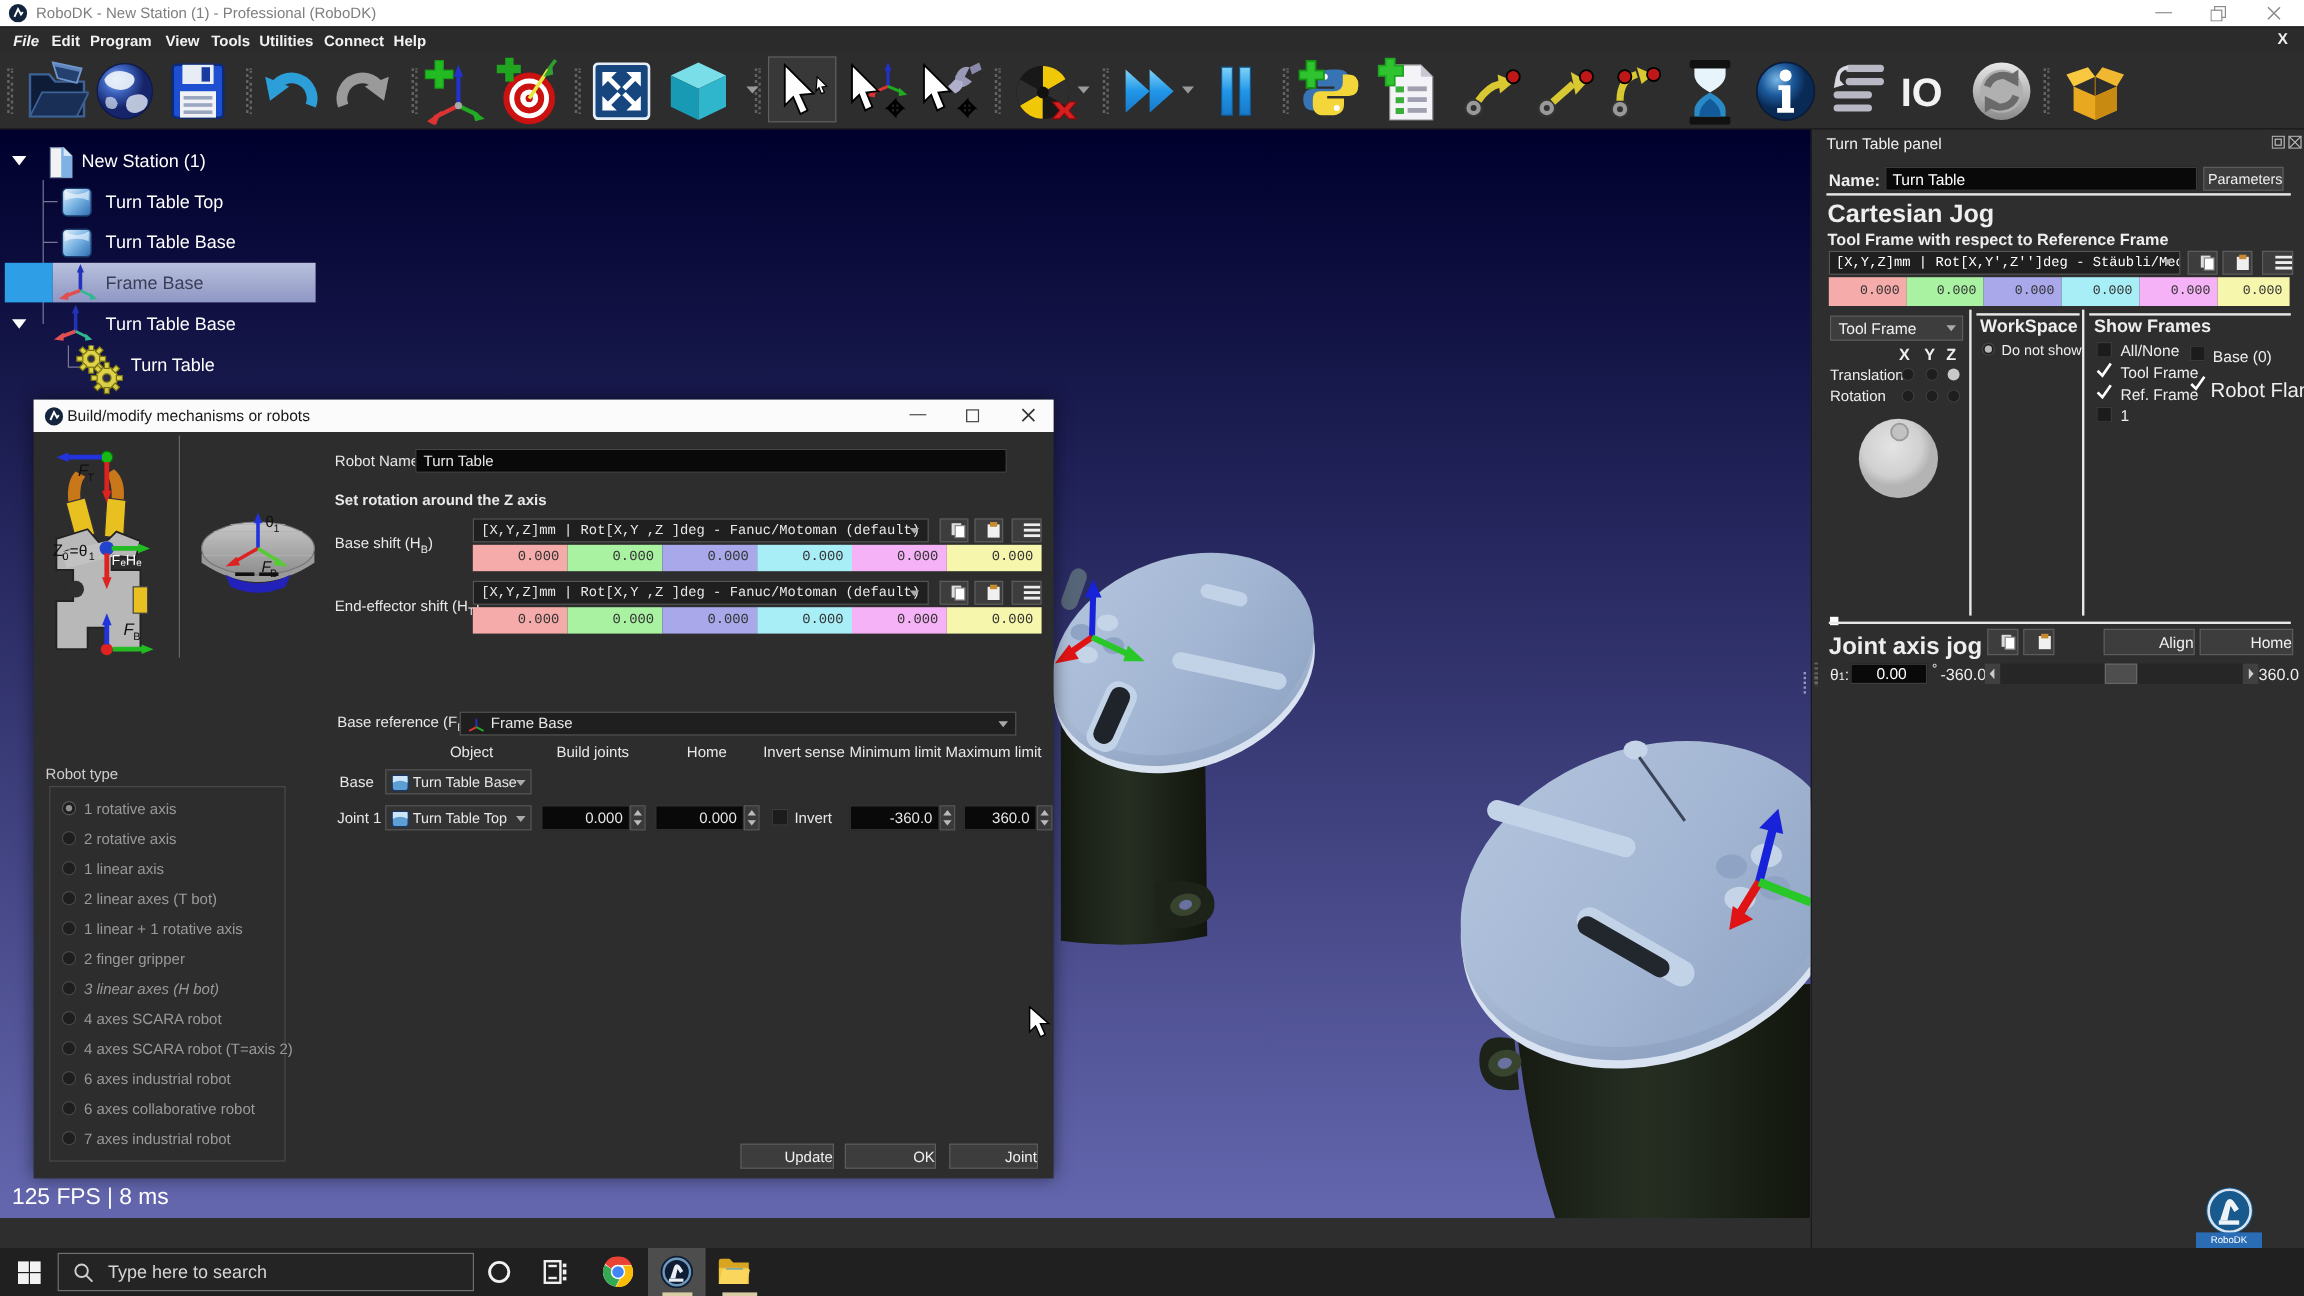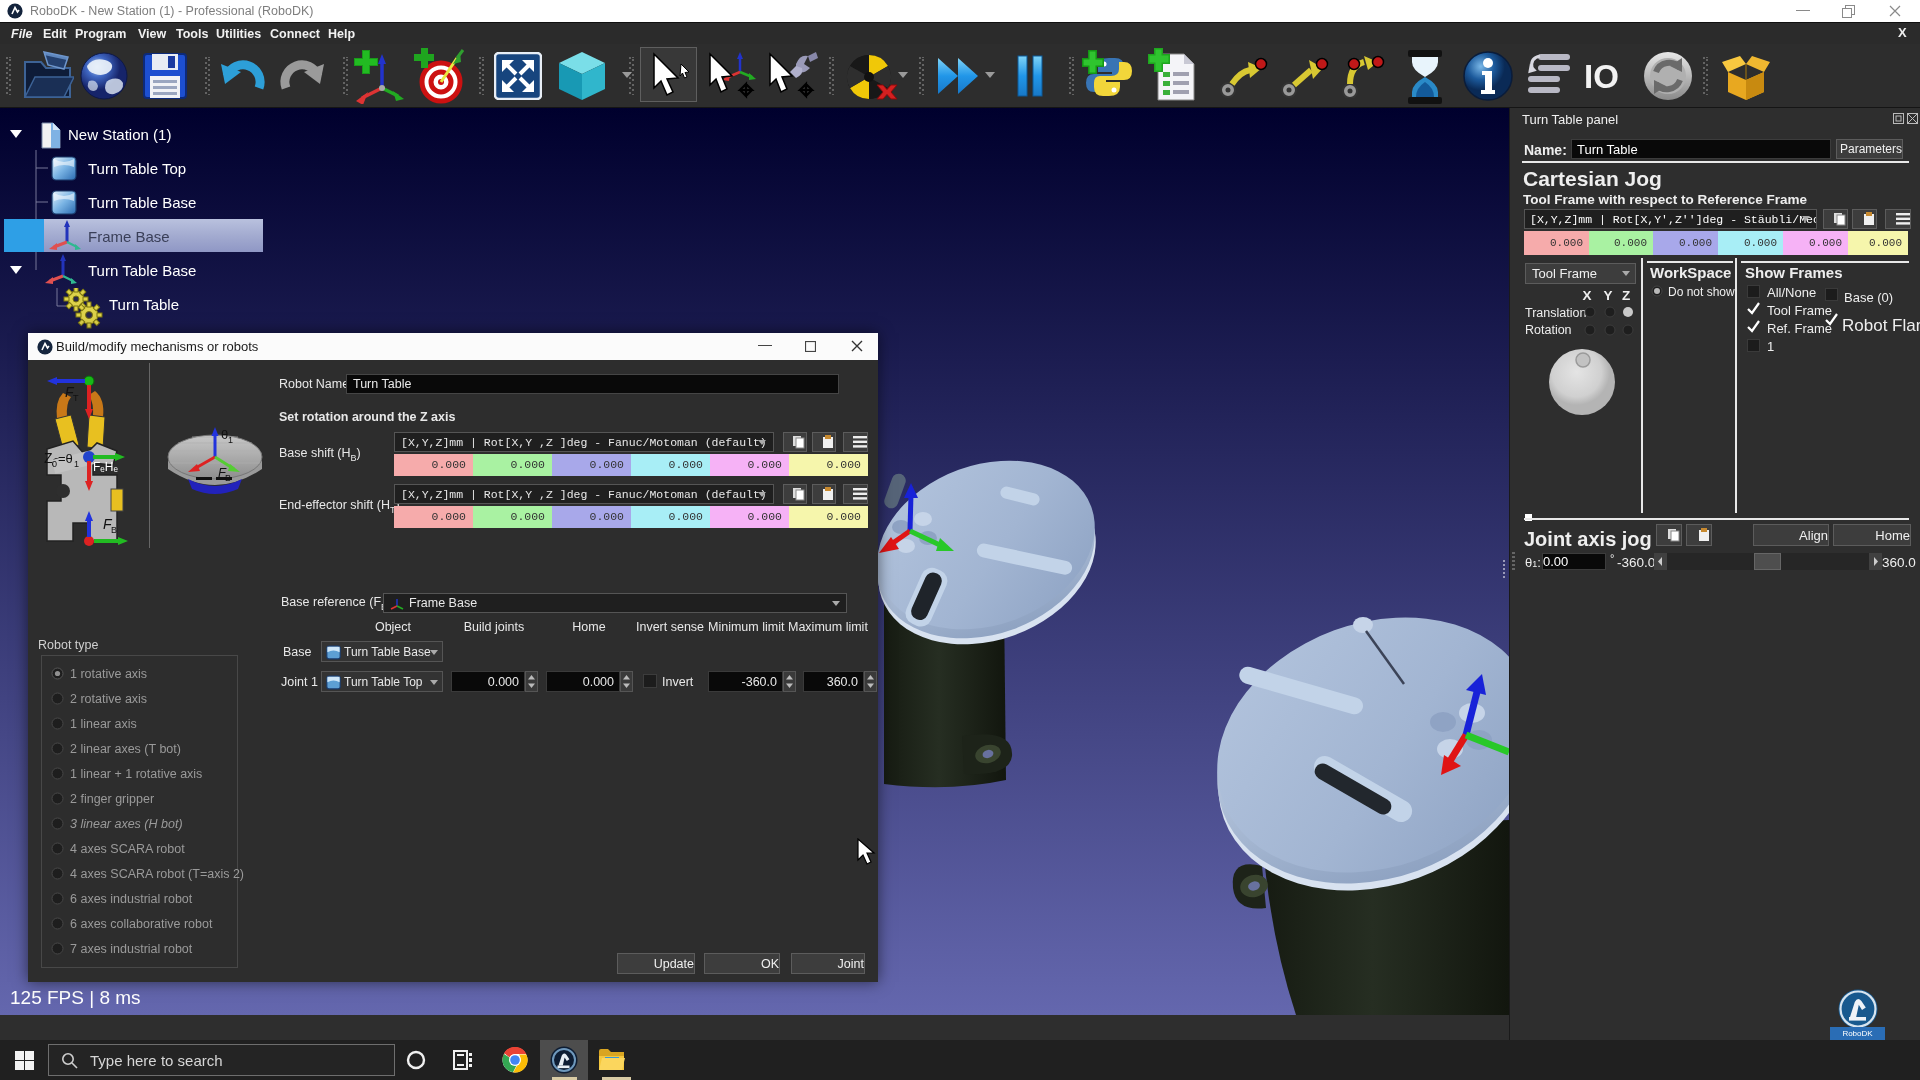--- a/index.html
+++ b/index.html
@@ -663,21 +663,21 @@
           <rect x="4" y="3" width="8" height="10" fill="#fff" stroke="#888"></rect>
         </svg></div>
     <div class="btn" style="left:176px; top:416px; width:26px; height:22px;"><svg width="14" height="14" viewBox="0 0 14 14" style="margin-top:3px;">
           <rect x="2" y="2" width="10" height="11" fill="#f0f0f0"></rect>
           <rect x="4" y="0" width="6" height="4" fill="#c88a30"></rect>
         </svg></div>
     <div class="btn" style="left:243px; top:416px; width:76px; height:22px; line-height:21px; font-size:13px;">Align</div>
     <div class="btn" style="left:323px; top:416px; width:78px; height:22px; line-height:21px; font-size:13px;">Home</div>
 
     <div class="rp" style="left:15px; top:447px; font-size:13px;">θ<span style="font-size:9px;">1</span>:</div>
-    <div class="blackbox" style="left:32px; top:445px; width:64px; height:17px; font-size:13px; line-height:16px; padding-right:0;">0.00</div>
+    <div class="blackbox" style="left:32px; top:445px; width:64px; height:17px; font-size:13px; line-height:16px; text-align:right; padding-right:16px;">0.00</div>
     <div class="rp" style="left:100px; top:444px; font-size:11px;">°</div>
     <div class="rp" style="left:107px; top:447px; font-size:13.5px;">-360.0</div>
     <div class="rp" style="left:144px; top:445px; width:13px; height:17px; background:#404040;"><svg width="13" height="17" viewBox="0 0 13 17">
           <path d="M8 4 L4 8.5 L8 13 Z" fill="#ccc"></path>
         </svg></div>
     <div class="rp" style="left:157px; top:445px; width:202px; height:17px; background:#262626;"></div>
     <div class="rp" style="left:244px; top:445px; width:27px; height:17px; background:#4e4e4e; border:1px solid #666;"></div>
     <div class="rp" style="left:359px; top:445px; width:13px; height:17px; background:#404040;"><svg width="13" height="17" viewBox="0 0 13 17">
           <path d="M5 4 L9 8.5 L5 13 Z" fill="#ccc"></path>
         </svg></div>

